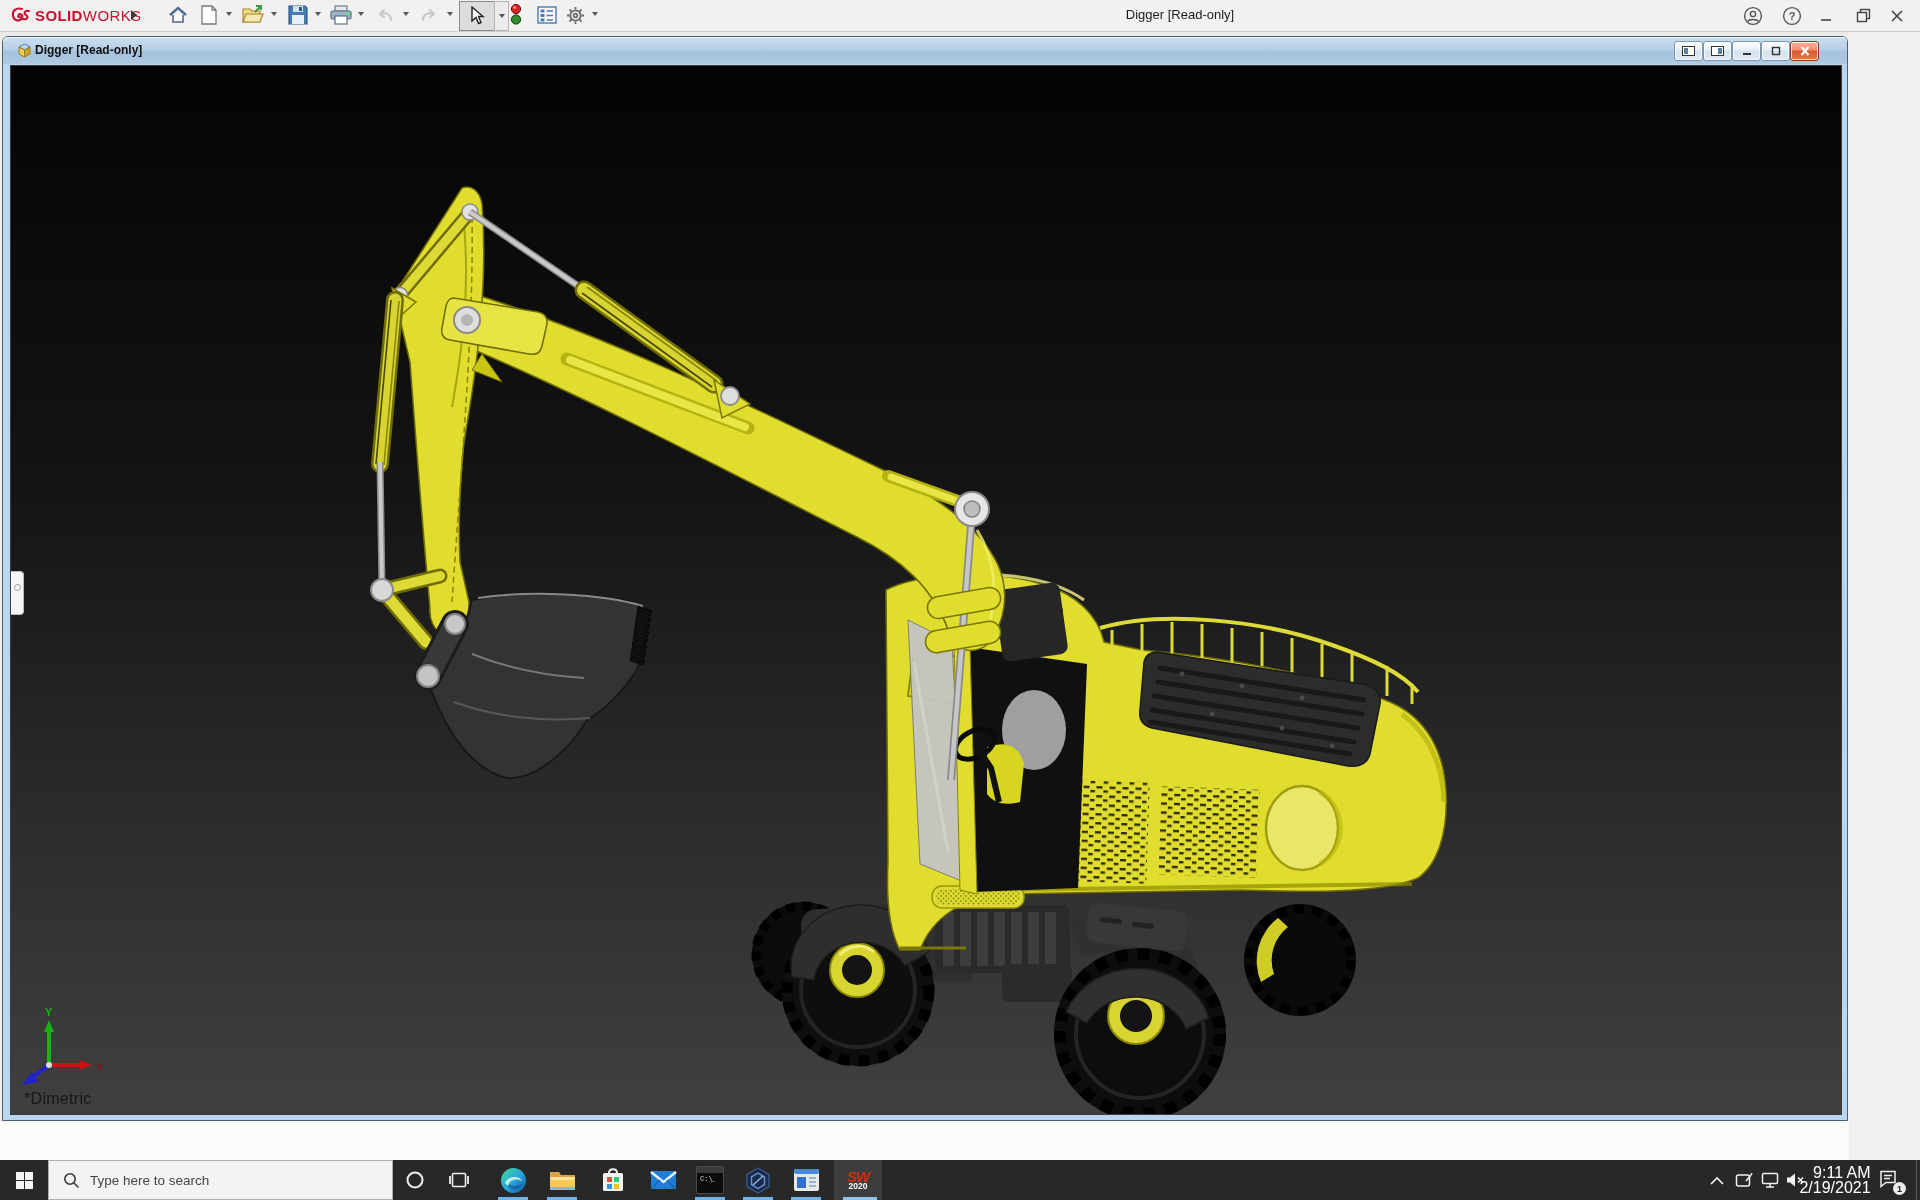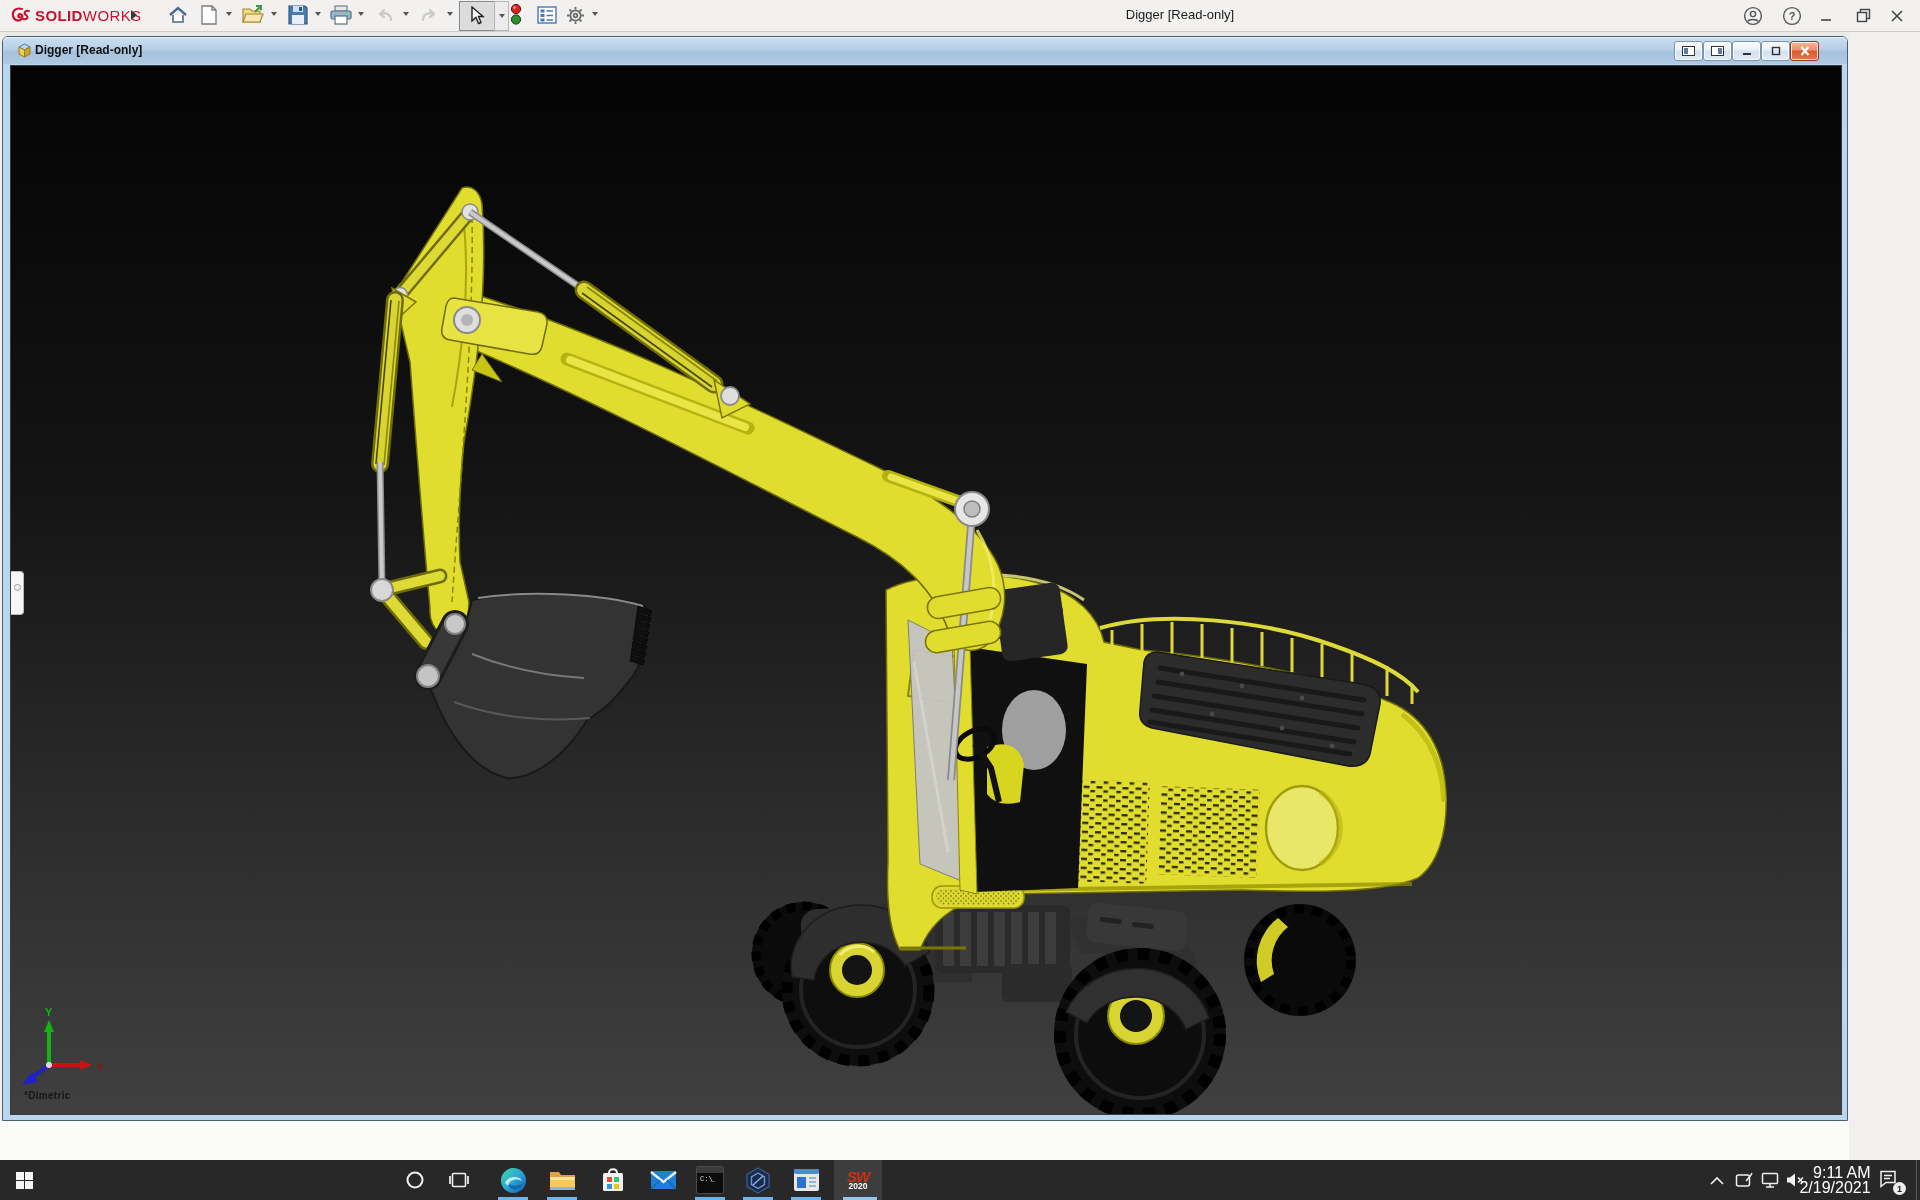--- a/index.html
+++ b/index.html
@@ -36,21 +36,21 @@
     box-shadow:inset 0 1px 0 #e9f3fb;}
   #childtitle{position:absolute;left:32px;top:6px;font-size:12px;font-weight:700;color:#101010;}
   .cbtn{position:absolute;top:4px;width:27px;height:18px;border:1px solid #7e96ad;border-radius:3px;
     background:linear-gradient(180deg,#fdfdfe,#e7eff7 45%,#d3e2f0 50%,#e0eaf4);
     box-shadow:inset 0 0 0 1px rgba(255,255,255,.75);display:flex;align-items:center;justify-content:center;}
   .cbtn.close{background:linear-gradient(180deg,#f7b5a0,#ef8d6d 45%,#d9592f 50%,#e47a50);
     border-color:#8f3a20;}
   #viewport{position:absolute;left:7px;top:28px;width:1832px;height:1050px;
     background:linear-gradient(180deg,#040404 0%,#141414 40%,#2e2e2e 75%,#404040 100%);
     border:1px solid #3c3c3c;box-sizing:border-box;overflow:hidden;}
-  #viewlabel{position:absolute;left:13px;top:1024px;font-size:10px;font-weight:700;color:#161616;
+  #viewlabel{position:absolute;left:13px;top:1024px;font-size:16px;font-weight:400;color:#161616;
     letter-spacing:.3px;}
   #collapsetab{position:absolute;left:0;top:505px;width:12px;height:42px;background:#f6f6f5;
     border:1px solid #b9b9b9;border-left:none;border-radius:0 4px 4px 0;}
   #collapsetab i{position:absolute;left:2.5px;top:12px;width:5px;height:5px;border:1px solid #9a9a9a;border-radius:50%;}
   #scene{position:absolute;left:0;top:0;}
   
   #taskbar{position:absolute;left:0;top:1160px;width:1920px;height:40px;background:#282828;z-index:60;}
   .tbitem{position:absolute;top:0;height:40px;display:flex;align-items:center;justify-content:center;}
   #searchbox{position:absolute;left:48px;top:0;width:345px;height:40px;background:#f3f3f3;
     border:1px solid #aeaeae;box-sizing:border-box;display:flex;align-items:center;}
@@ -481,20 +481,27 @@
 
 <div id="taskbar">
   <div class="tbitem" style="left:0;width:48px">
     <svg width="17" height="17" viewBox="0 0 17 17">
       <rect x="0" y="0" width="8" height="8" fill="#f5f5f5"></rect>
         <rect x="9" y="0" width="8" height="8" fill="#f5f5f5"></rect>
       <rect x="0" y="9" width="8" height="8" fill="#f5f5f5"></rect>
         <rect x="9" y="9" width="8" height="8" fill="#f5f5f5"></rect>
     </svg>
   </div>
+  <div id="searchbox">
+    <svg style="margin:0 8px 0 14px" width="17" height="17" viewBox="0 0 17 17">
+      <circle cx="7" cy="7" r="5.2" fill="none" stroke="#3c3c3c" stroke-width="1.6"></circle>
+      <line x1="11" y1="11" x2="15.5" y2="15.5" stroke="#3c3c3c" stroke-width="1.6"></line>
+    </svg>
+    <input type="text" placeholder="Type here to search" style="">
+  </div>
   <div class="tbitem" style="left:393px;width:44px">
     <svg width="20" height="20" viewBox="0 0 20 20">
       <circle cx="10" cy="10" r="7.5" fill="none" stroke="#f0f0f0" stroke-width="2"></circle>
     </svg>
   </div>
   <div class="tbitem" style="left:437px;width:44px">
     <svg width="20" height="18" viewBox="0 0 20 18">
       <rect x="3.5" y="2.5" width="13" height="13" fill="none" stroke="#f0f0f0" stroke-width="1.6" rx="1"></rect>
       <rect x="0" y="5" width="2" height="8" fill="#d8d8d8"></rect>
         <rect x="18" y="5" width="2" height="8" fill="#d8d8d8"></rect>

